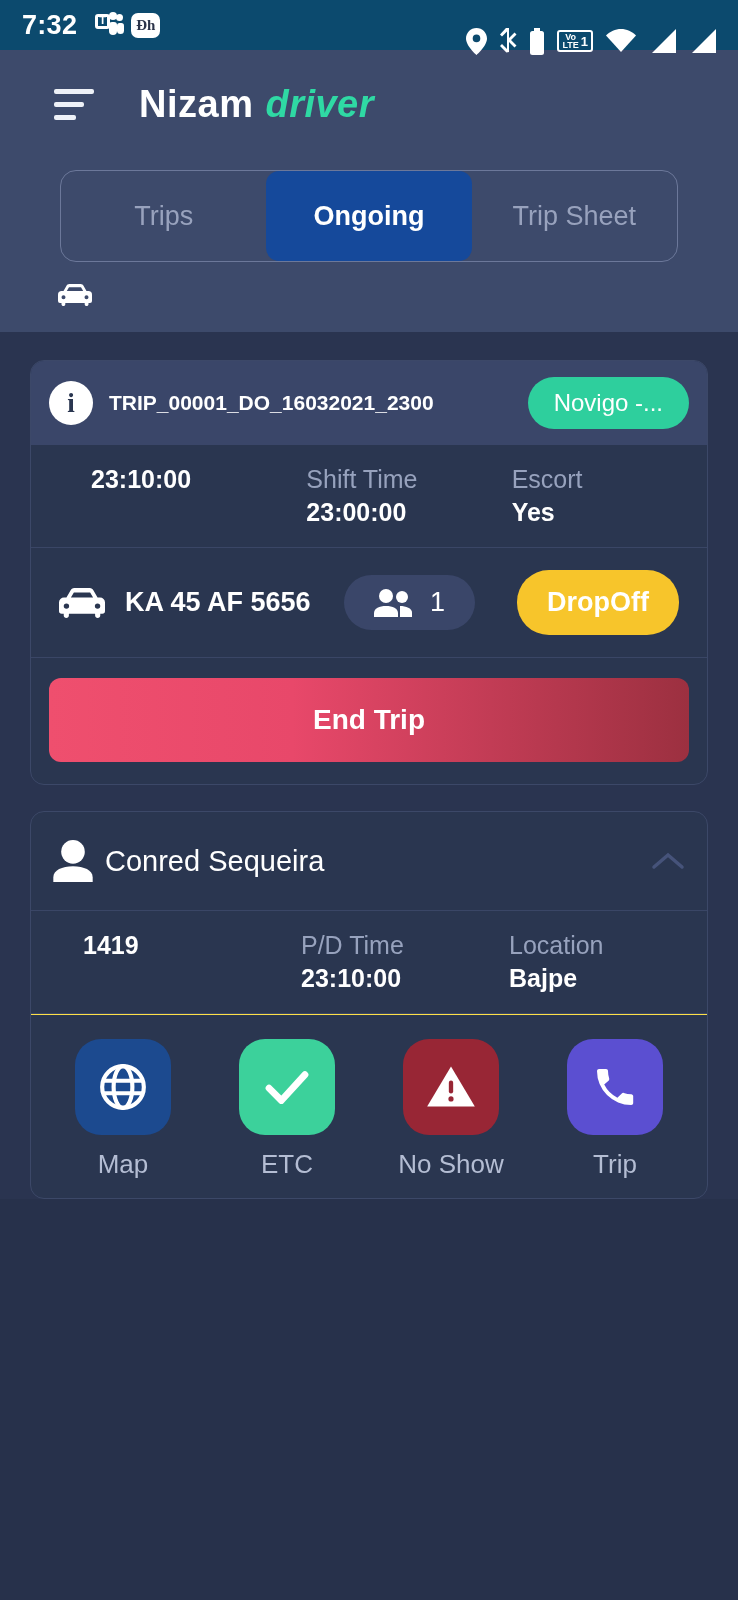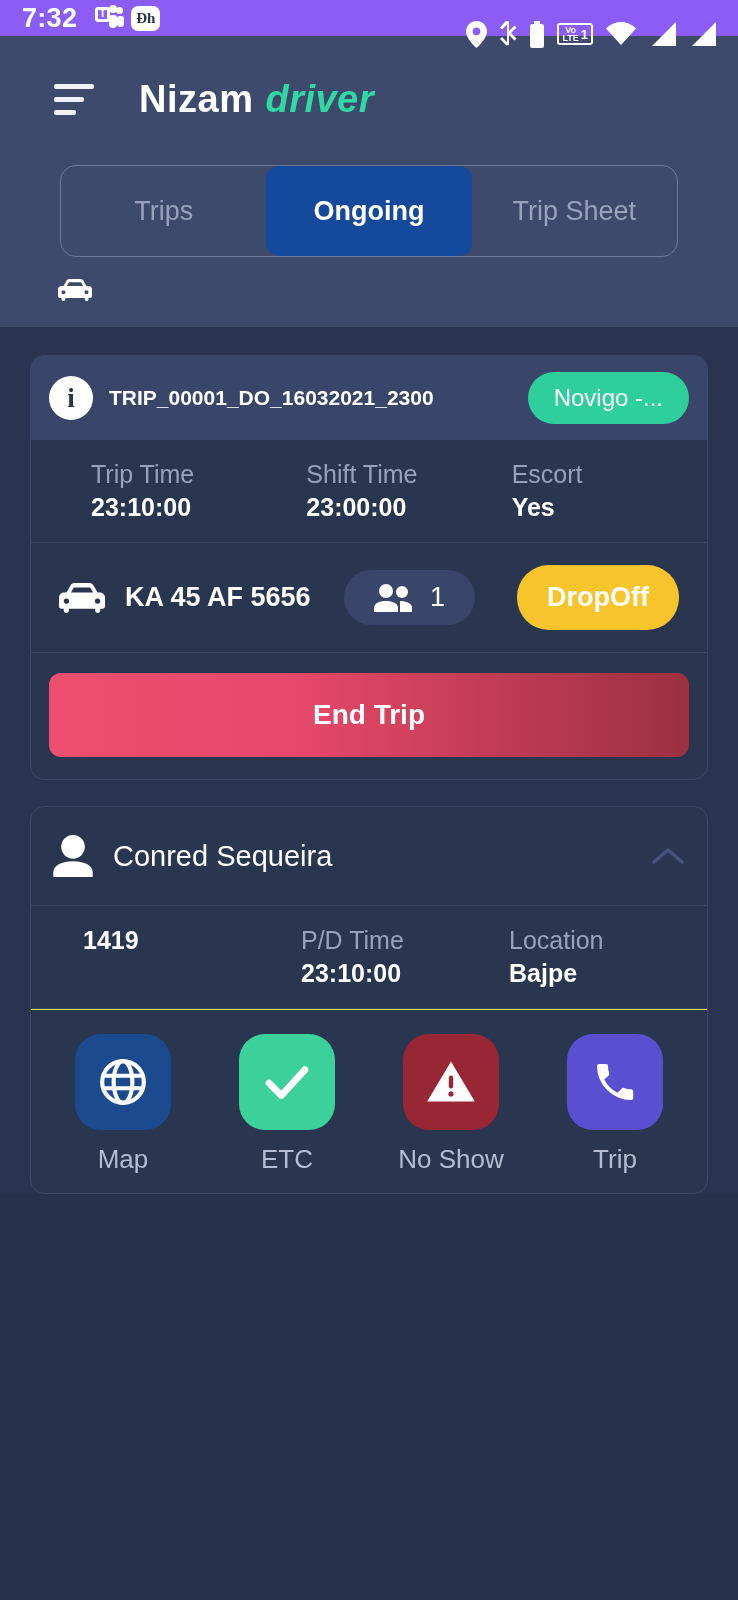--- a/index.html
+++ b/index.html
@@ -6,21 +6,21 @@
   html, body {
     width:738px; height:1600px;
     background:#27314b;
     font-family:"Liberation Sans", sans-serif;
     overflow:hidden;
   }
   .phone { position:relative; width:738px; height:1600px; background:#27314b; }
 
   
   .statusbar{
-    height:36px; background:#8b5cf6; display:flex; align-items:center;
+    height:50px; background:#0c4a6e; display:flex; align-items:center;
     padding:0 22px; color:#fff;
   }
   .sb-time{ font-size:27px; font-weight:700; letter-spacing:.3px; }
   .sb-left-icons{ display:flex; align-items:center; gap:6px; margin-left:18px; }
   .sb-right{ margin-left:auto; display:flex; align-items:center; gap:13px;margin-top:32px; }
   .teams-ico{ width:30px; height:26px; position:relative; }
   .teams-ico .tsq{ position:absolute; left:0; top:2px; width:15px; height:15px;
      border:3px solid #fff; border-radius:3px; }
   .teams-ico .tsq:after{ content:"T"; position:absolute; left:1px; top:-3px;
      font-size:11px; font-weight:700; color:#fff; }
@@ -35,21 +35,21 @@
   .hotstar-ico{ width:29px; height:25px; background:#fff; border-radius:7px;
      color:#2b3349; font-size:15px; font-weight:700; display:flex;
      align-items:center; justify-content:center; font-family:"Liberation Serif",serif; }
   .volte{ border:2px solid #fff; border-radius:3px; padding:1px 3px; display:flex;
      align-items:center; gap:2px; }
   .volte .vtxt{ font-size:9px; font-weight:700; line-height:8px; color:#fff; text-align:center; }
   .volte .vnum{ font-size:13px; font-weight:700; color:#fff; }
   svg.ic{ display:block; }
 
   
-  .appbar{ background:#3d4a6b; padding:27px 0 0 0; }
+  .appbar{ background:#3d4a6b; padding:18px 0 0 0; }
   .appbar-top{ display:flex; align-items:center; padding:0 54px; height:72px; }
   .hamburger{ width:40px; display:flex; flex-direction:column; gap:8px; cursor:pointer; }
   .hamburger i{ display:block; height:5px; background:#eef1f7; border-radius:2px; }
   .hamburger i:nth-child(1){ width:40px; }
   .hamburger i:nth-child(2){ width:30px; }
   .hamburger i:nth-child(3){ width:22px; }
   .brand{ margin-left:45px; font-size:38px; font-weight:700; color:#ffffff; letter-spacing:.5px; }
   .brand .role{ color:#2fd9a4; font-style:italic; font-weight:700; margin-left:12px; }
 
   
@@ -98,21 +98,21 @@
   .dropoff{ background:#f7c52b; color:#fff; font-weight:700; font-size:27px;
         border:none; border-radius:32px; padding:17px 30px; margin-left:22px;
         cursor:pointer; }
 
   .endtrip-wrap{ padding:20px 18px 22px 18px; }
   .endtrip{ width:100%; border:none; border-radius:12px; padding:26px 0;
      font-size:28px; font-weight:700; color:#fff; cursor:pointer;
      background:linear-gradient(90deg,#ef4f6e 0%, #e8486a 38%, #9c3040 100%); }
 
   
-  .pass-head{ display:flex; align-items:center; padding:28px 22px; gap:20px;justify-content:flex-end; }
+  .pass-head{ display:flex; align-items:center; padding:28px 22px; gap:12px;justify-content:flex-end; }
   .pass-name{ color:#fff; font-size:29px; }
   .chev{ margin-left:auto; }
 
   .actions{ display:flex; padding:24px 10px 18px 10px; border-top:1px solid #fde047; }
   .action{ flex:1; display:flex; flex-direction:column; align-items:center;
      gap:14px; cursor:pointer; }
   .action .sq{ width:96px; height:96px; border-radius:26px; display:flex;
      align-items:center; justify-content:center; }
   .action .cap{ color:#b4bdd3; font-size:26px; }
   .sq.map{ background:#1c4a8f; }
@@ -196,21 +196,20 @@
 
     <div class="card">
       <div class="card-head">
         <span class="info-ico">i</span>
         <span class="trip-id">TRIP_00001_DO_16032021_2300</span>
         <span class="badge">Novigo -...</span>
       </div>
 
       <div class="row3">
         <div class="col">
-          <div class="k">Trip Time</div>
           <div class="v">23:10:00</div>
         </div>
         <div class="col">
           <div class="k">Shift Time</div>
           <div class="v">23:00:00</div>
         </div>
         <div class="col">
           <div class="k">Escort</div>
           <div class="v">Yes</div>
         </div>

